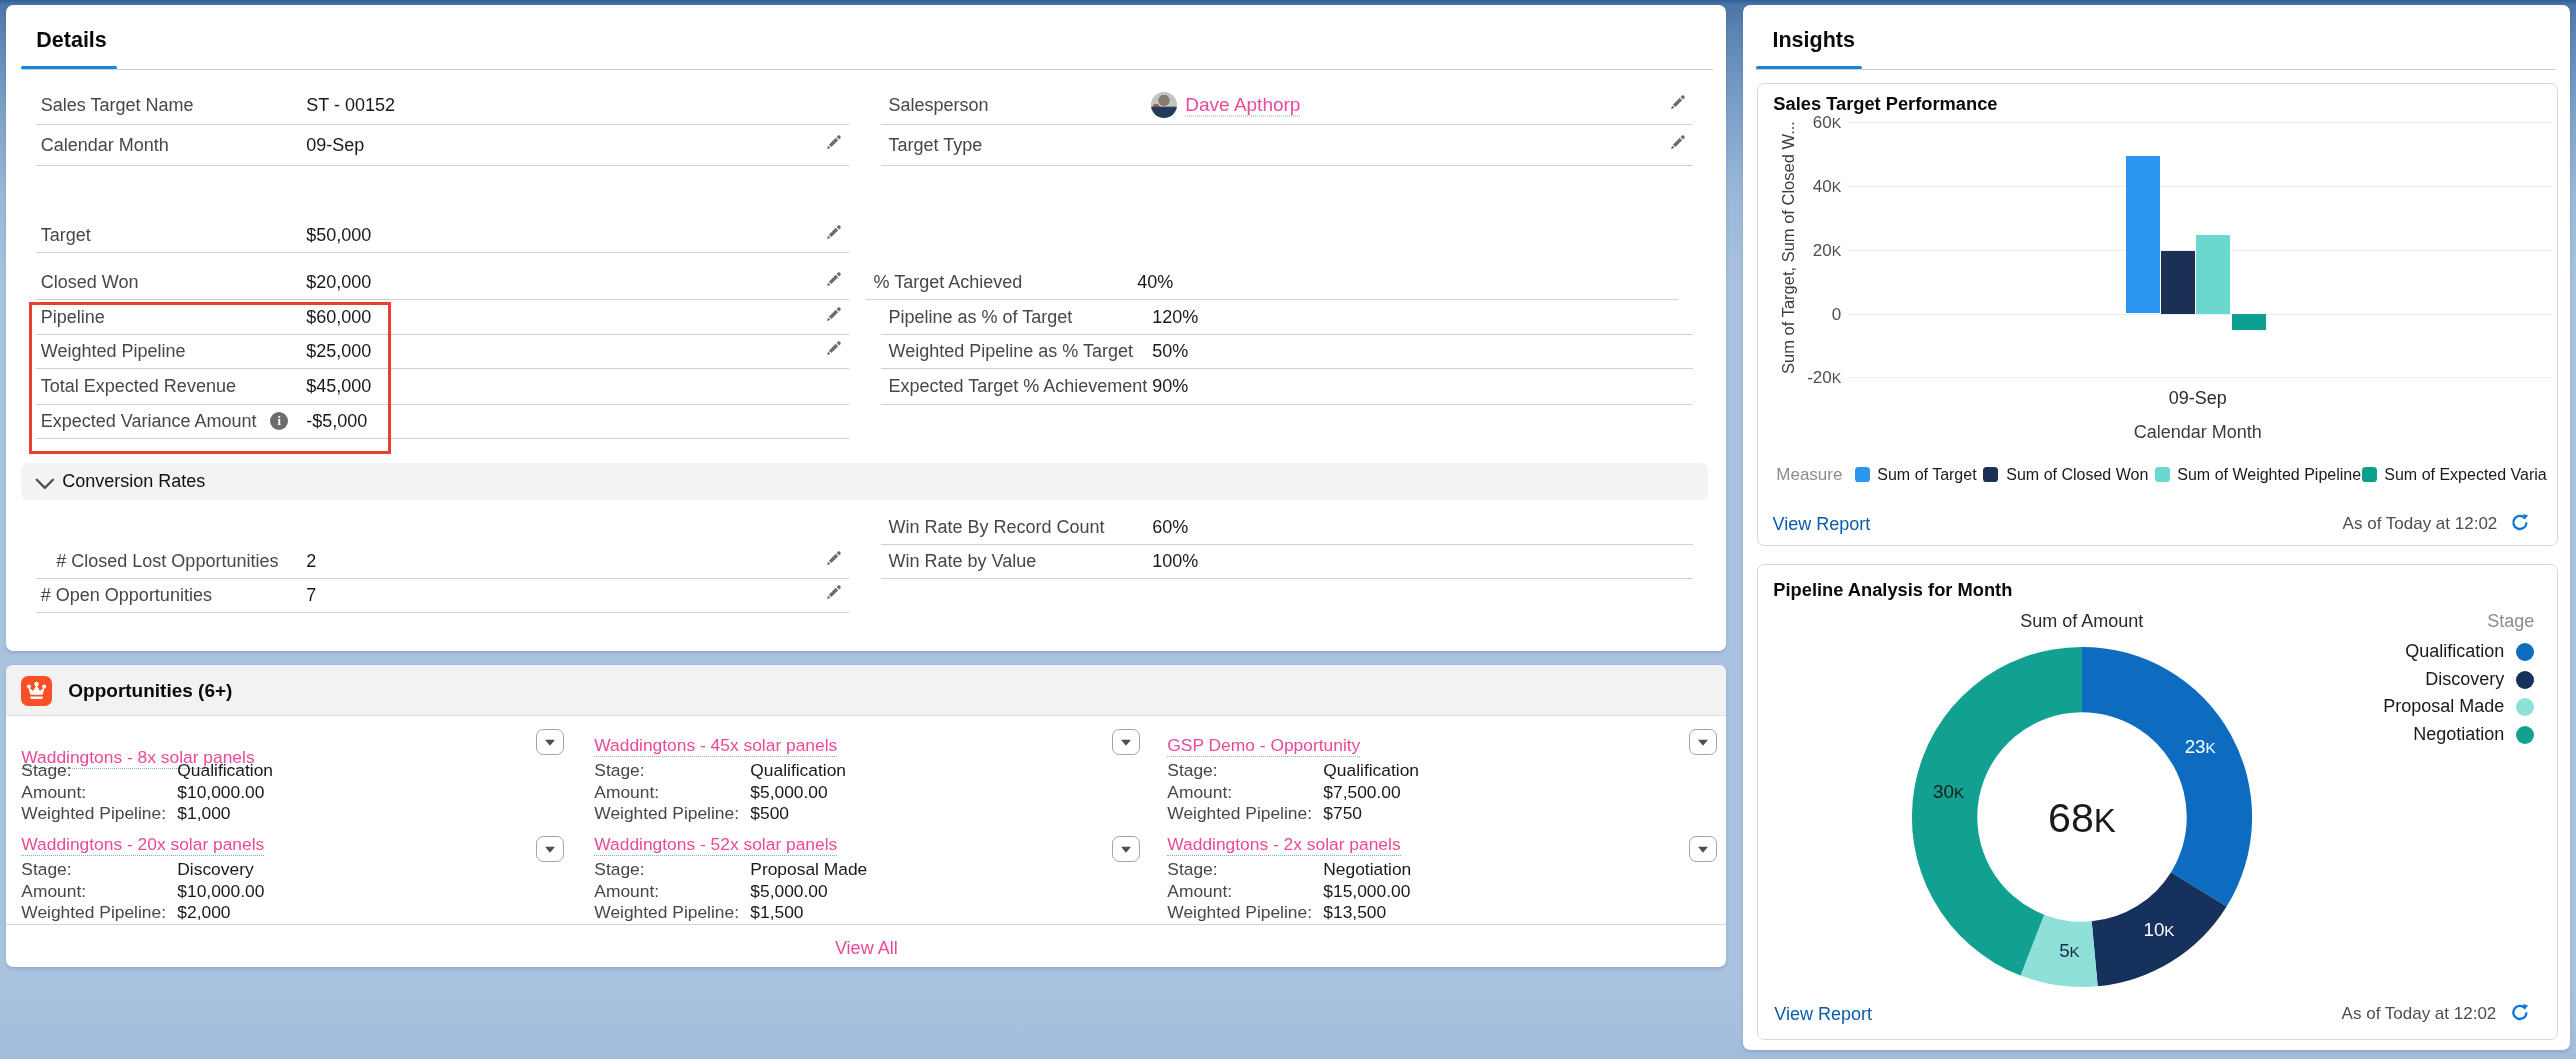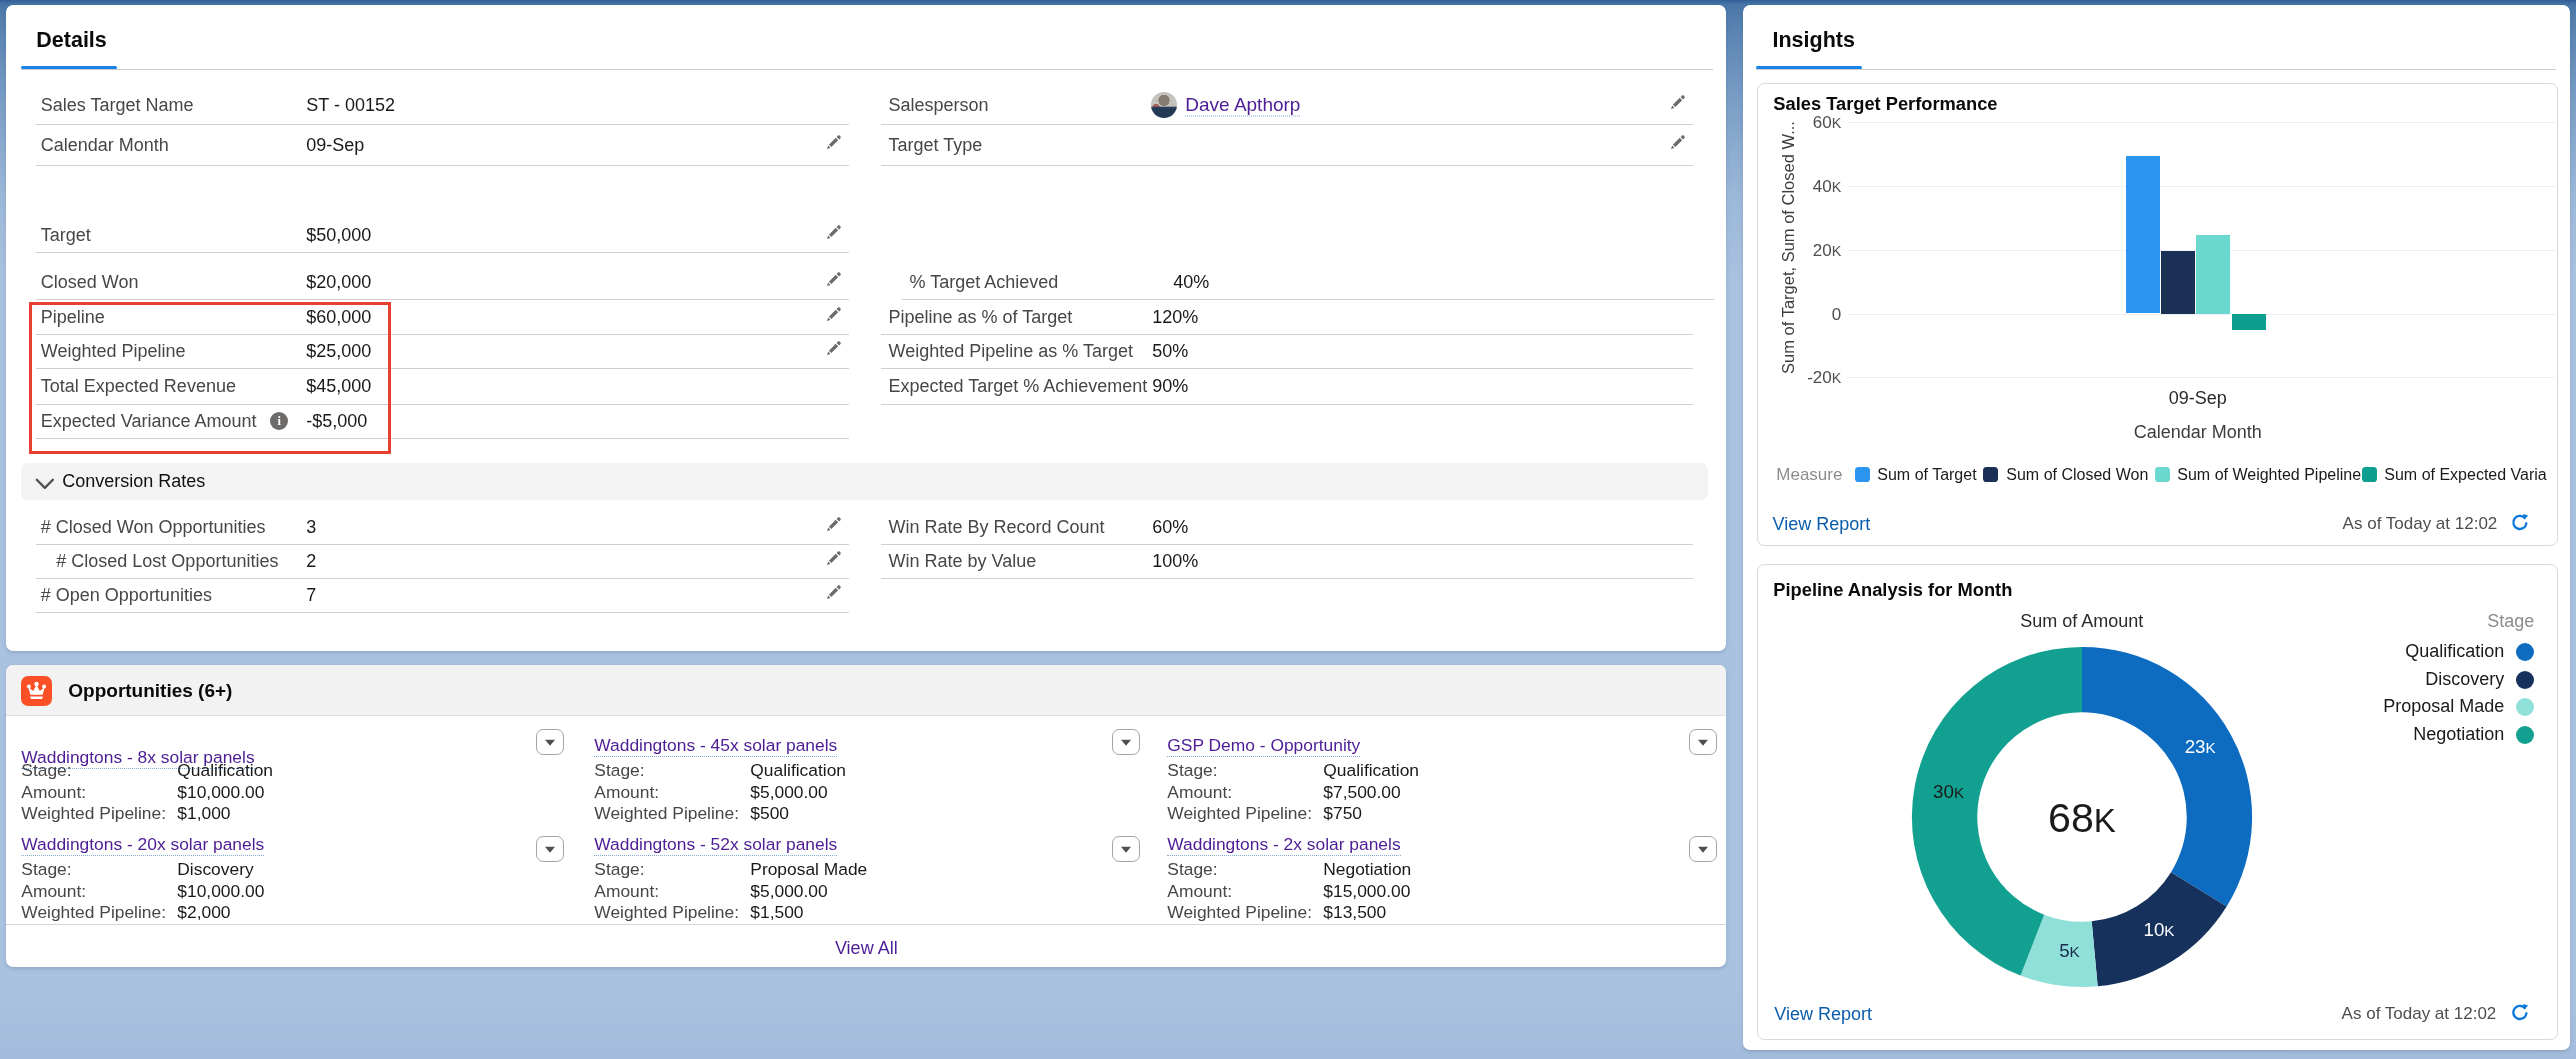--- a/index.html
+++ b/index.html
@@ -15,21 +15,21 @@
 .tabblue { position:absolute; height:3.6px; background:#1785e8; border-radius:1.8px; }
 .lbl { color:#474747; }
 .val { color:#191919; }
 .frow { position:absolute; border-bottom:0.9px solid #d2d0cf; font-size:18px; }
 .frow .lbl { position:absolute; left:0; top:50%; transform:translateY(-50%); white-space:nowrap; }
 .frow .val { position:absolute; top:50%; transform:translateY(-50%); white-space:nowrap; }
 .pencil { position:absolute; right:5.4px; top:calc(50% - 2.7px); transform:translateY(-50%); width:19.7px; height:19.7px; }
 .secband { position:absolute; left:15px; width:1687px; height:38px; background:#f3f3f3; border-radius:7.2px; font-size:18px; color:#111; }
 .secband .chev { position:absolute; left:13.4px; top:11.6px; }
 .secband .sectitle { position:absolute; left:41px; top:50%; transform:translateY(-50%); }
-.link { color:#4c1d95; text-decoration:none; }
+.link { color:#ec4899; text-decoration:none; }
 .dotu { border-bottom:1.8px dotted #7fadd8; }
 .ddbtn { position:absolute; width:28px; height:26px; background:#fff; border:0.9px solid #a5a2a0; border-radius:7.2px; }
 .ddbtn:after { content:""; position:absolute; left:50%; top:50%; transform:translate(-50%,-38%); width:0; height:0; border-left:5.4px solid transparent; border-right:5.4px solid transparent; border-top:6.3px solid #514f4d; }
 .tile { position:absolute; font-size:17.4px; }
 .tile .trow { position:absolute; white-space:nowrap; }
 .tile .tv { position:absolute; left:156px; }
 .ic { position:absolute; border:0.9px solid #d8d8d8; border-radius:7.2px; background:#fff; }
 .ictitle { position:absolute; left:15px; font-size:18.3px; font-weight:bold; color:#0a0a0a; white-space:nowrap; }
 .axlbl { position:absolute; font-size:17px; color:#4e4e4e; }
 .grid { position:absolute; height:0.9px; background:#ecf0f5; }
@@ -97,27 +97,20 @@
     <span class="val" style="left:270px;">-$5,000</span>
   </div>
 
   <div class="secband" style="top:458px; height:37px;">
     <span class="chev"><svg width="19.7" height="12.5" viewBox="0 0 22 14">
           <path d="M2 2 L11 11 L20 2" fill="none" stroke="#514f4d" stroke-width="2.6" stroke-linecap="round" stroke-linejoin="round"></path>
         </svg></span>
     <span class="sectitle">Conversion Rates</span>
   </div>
 
-  <div class="frow" style="left:30px; width:813px; top:506px; height:34px;">
-    <span class="lbl" style="left:4.5px;"># Closed Won Opportunities</span>
-      <span class="val" style="left:270px;">3</span>
-    <svg class="pencil" viewBox="0 0 20 20">
-        <path fill="#6e6c6a" d="M3.1 17.2 L4.2 13.6 L6.6 16 L3.1 17.2 Z M5 12.7 L11.9 5.8 L14.4 8.3 L7.5 15.2 Z M12.8 4.9 L14 3.7 C14.6 3.1 15.5 3.1 16.1 3.7 L16.6 4.2 C17.2 4.8 17.2 5.7 16.6 6.3 L15.4 7.5 Z"></path>
-      </svg>
-  </div>
   <div class="frow" style="left:30px; width:813px; top:540px; height:34px;">
     <span class="lbl" style="left:20px;"># Closed Lost Opportunities</span>
       <span class="val" style="left:270px;">2</span>
     <svg class="pencil" viewBox="0 0 20 20">
         <path fill="#6e6c6a" d="M3.1 17.2 L4.2 13.6 L6.6 16 L3.1 17.2 Z M5 12.7 L11.9 5.8 L14.4 8.3 L7.5 15.2 Z M12.8 4.9 L14 3.7 C14.6 3.1 15.5 3.1 16.1 3.7 L16.6 4.2 C17.2 4.8 17.2 5.7 16.6 6.3 L15.4 7.5 Z"></path>
       </svg>
   </div>
   <div class="frow" style="left:30px; width:813px; top:574px; height:34px;">
     <span class="lbl" style="left:4.5px;"># Open Opportunities</span>
       <span class="val" style="left:270px;">7</span>
@@ -133,21 +126,21 @@
     <svg class="pencil" viewBox="0 0 20 20">
         <path fill="#6e6c6a" d="M3.1 17.2 L4.2 13.6 L6.6 16 L3.1 17.2 Z M5 12.7 L11.9 5.8 L14.4 8.3 L7.5 15.2 Z M12.8 4.9 L14 3.7 C14.6 3.1 15.5 3.1 16.1 3.7 L16.6 4.2 C17.2 4.8 17.2 5.7 16.6 6.3 L15.4 7.5 Z"></path>
       </svg>
   </div>
   <div class="frow" style="left:875px; width:812px; top:120px; height:41px;">
     <span class="lbl" style="left:7.2px;">Target Type</span>
     <svg class="pencil" viewBox="0 0 20 20">
         <path fill="#6e6c6a" d="M3.1 17.2 L4.2 13.6 L6.6 16 L3.1 17.2 Z M5 12.7 L11.9 5.8 L14.4 8.3 L7.5 15.2 Z M12.8 4.9 L14 3.7 C14.6 3.1 15.5 3.1 16.1 3.7 L16.6 4.2 C17.2 4.8 17.2 5.7 16.6 6.3 L15.4 7.5 Z"></path>
       </svg>
   </div>
-  <div class="frow" style="left:896px; width:812px; top:260px; height:35px;">
+  <div class="frow" style="left:860px; width:812px; top:260px; height:35px;">
     <span class="lbl" style="left:7.2px;">% Target Achieved</span>
       <span class="val" style="left:271px;">40%</span>
   </div>
   <div class="frow" style="left:875px; width:812px; top:295px; height:35px;">
     <span class="lbl" style="left:7.2px;">Pipeline as % of Target</span>
       <span class="val" style="left:271px;">120%</span>
   </div>
   <div class="frow" style="left:875px; width:812px; top:330px; height:34px;">
     <span class="lbl" style="left:7.2px;">Weighted Pipeline as % Target</span>
       <span class="val" style="left:271px;">50%</span>

